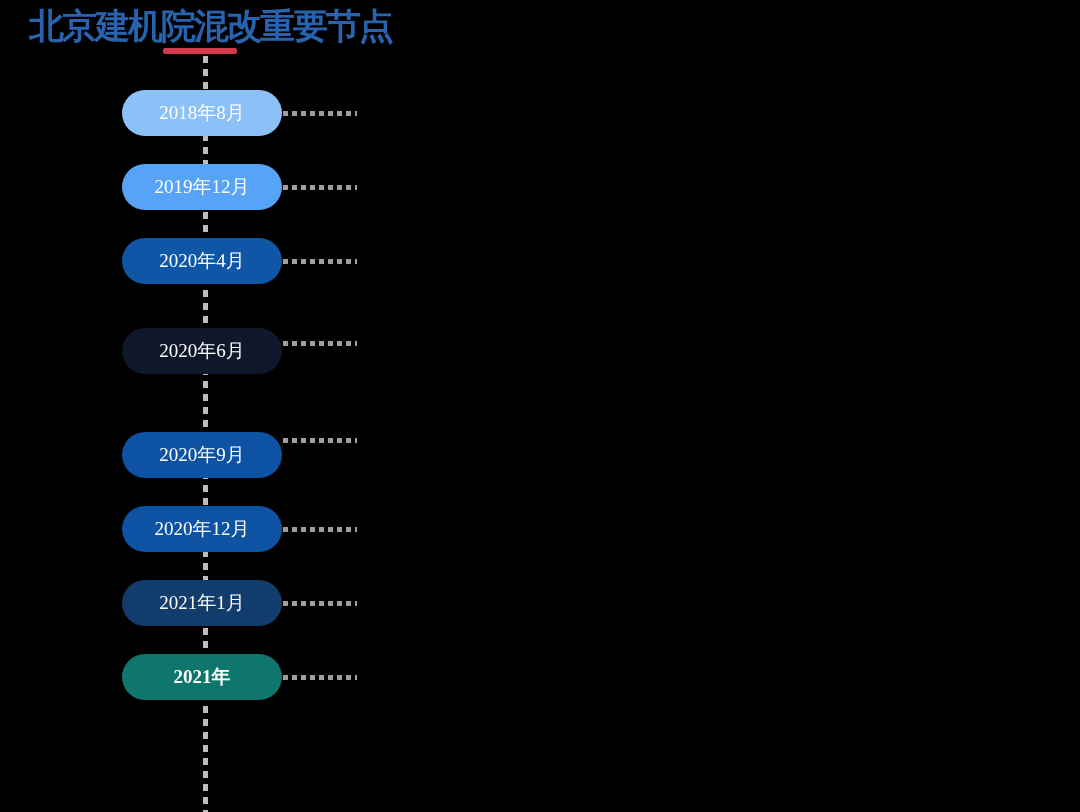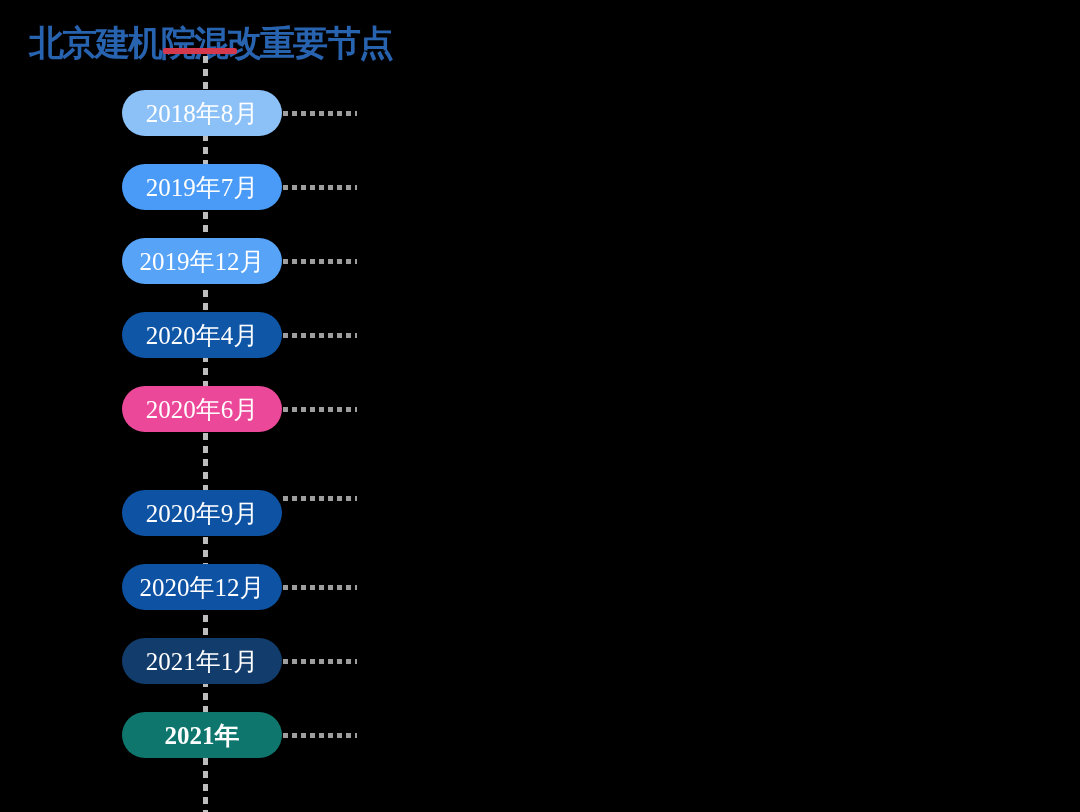--- a/index.html
+++ b/index.html
@@ -4,21 +4,21 @@
 <style>
   html,body{margin:0;padding:0;background:#000;}
   .canvas{
     position:relative;
     width:1080px;height:812px;
     background:var(--page-bg,#000);
     overflow:hidden;
     font-family:"Liberation Sans",sans-serif;
   }
   .page-title{
-    position:absolute;left:29px;top:20px;
+    position:absolute;left:29px;top:3px;
     font-size:35px;font-weight:bold;
     letter-spacing:-2px;
     color:var(--title-color,#2763AF);
     white-space:nowrap;
   }
   .title-underline{
     position:absolute;left:163px;top:48px;
     width:74px;height:6px;border-radius:2px;
     background:var(--accent-red,#D5394E);
   }
@@ -31,21 +31,21 @@
   .rows{
     position:absolute;left:122px;top:90px;z-index:2;
     display:flex;flex-direction:column;gap:28px;
   }
   .row{display:flex;align-items:center;}
   .pill{
     width:160px;height:46px;border-radius:23px;
     display:flex;align-items:center;justify-content:center;
     color:var(--pill-text,#FFFFFF);
     font-family:"Liberation Serif",serif;
-    font-size:25px;
+    font-size:19px;
     background:#1055a5;
   }
   .dash{
     width:74px;height:5px;margin-left:1px;
     background:repeating-linear-gradient(to right,
       var(--connector-gray,#9E9E9E) 0 5px, transparent 5px 9px);
   }
 </style>
 </head>
 <body>
@@ -56,33 +56,29 @@
   <div class="title-underline"></div>
 
   <div class="vline"></div>
 
   <div class="rows">
     <div class="row">
       <div class="pill" style="background: rgb(140, 193, 248);">2018年8月</div>
       <div class="dash"></div>
     </div>
     <div class="row">
-      <div class="pill" style="background: rgb(74, 155, 247);">2019年7月</div>
-      <div class="dash"></div>
-    </div>
-    <div class="row">
       <div class="pill" style="background: rgb(86, 163, 248);">2019年12月</div>
       <div class="dash"></div>
     </div>
     <div class="row">
       <div class="pill" style="background: rgb(15, 86, 167);">2020年4月</div>
       <div class="dash"></div>
     </div>
     <div class="row">
-      <div class="pill" style="background: #ec4899;">2020年6月</div>
+      <div class="pill" style="background: #0f172a; margin-top: 16px;">2020年6月</div>
       <div class="dash"></div>
     </div>
     <div class="row">
       <div class="pill" style="background: rgb(14, 82, 163); margin-top: 30px;">2020年9月</div>
       <div class="dash"></div>
     </div>
     <div class="row">
       <div class="pill" style="background: rgb(14, 82, 163);">2020年12月</div>
       <div class="dash"></div>
     </div>

